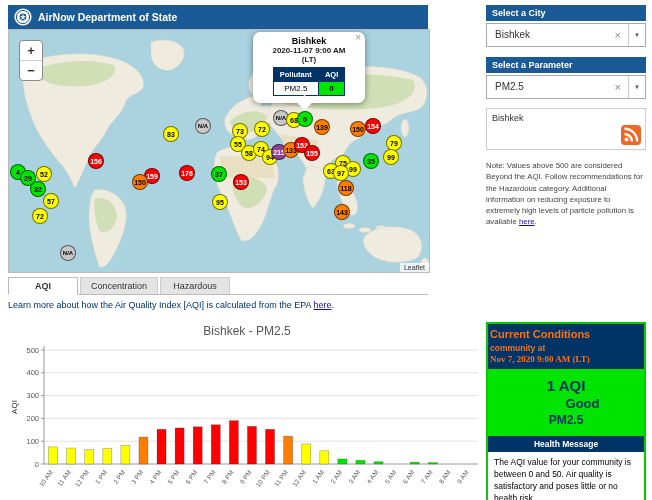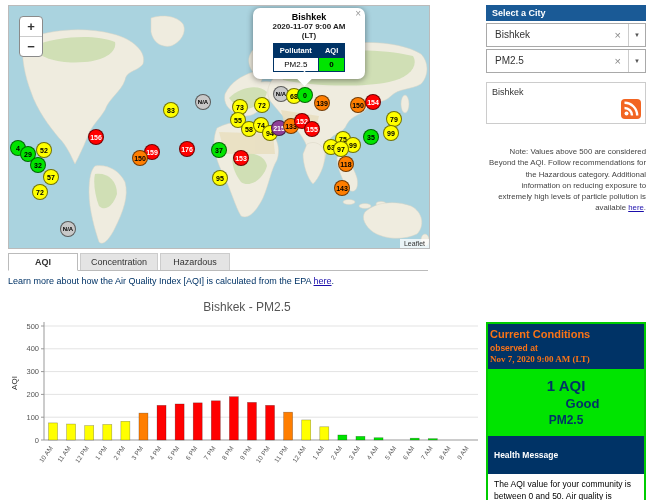--- a/index.html
+++ b/index.html
@@ -43,40 +43,51 @@
   .right-col{position:absolute;left:486px;top:5px;width:160px;height:495px;}
   .panel-header{height:16px;line-height:16px;padding-left:6px;font-weight:bold;font-size:9px;color:#fff;background:#1a5a96;}
   .select{margin-top:2px;height:22px;border:1px solid #a9a9a9;background:#fff;position:relative;cursor:pointer;}
   .sel-val{position:absolute;left:8px;top:0;line-height:22px;font-size:10px;color:#333;}
   .sel-clear{position:absolute;right:24px;top:0;line-height:22px;font-size:11px;color:#888;cursor:pointer;}
   .sel-caret{position:absolute;right:5px;top:0;line-height:22px;font-size:6px;color:#555;border-left:1px solid #ccc;padding-left:5px;cursor:pointer;}
   .ph2{margin-top:10px;}
   .rssbox{margin-top:9px;height:40px;border:1px solid #ccc;position:relative;background:#fff;}
   .rss-city{position:absolute;left:5px;top:4px;font-size:9px;color:#333;}
   .rss-icon{position:absolute;right:4px;bottom:4px;width:20px;height:20px;cursor:pointer;}
-  .note{margin-top:22px;font-size:7.8px;color:#444;line-height:1.45;text-align:right;}
+  .note{margin-top:10px;font-size:7.8px;color:#444;line-height:1.45;}
   
   .cc{position:absolute;left:0;top:317px;width:156px;border:2px solid #00cc00;background:#fff;}
   .cc-head{background:#003366;color:#f97316;text-align:left;padding:4px 2px 5px;}
   .cc-title{font-weight:bold;font-size:11px;}
   .cc-obs{font-weight:bold;font-size:8.5px;margin-top:3px;}
   .cc-date{font-weight:bold;font-size:9px;margin-top:1px;font-family:Liberation Serif, serif;}
   .cc-aqi{text-align:center;padding:8px 0 9px;}
   .cc-aqi-val{font-weight:bold;font-size:15px;color:#003366;}
   .cc-cat{font-weight:bold;font-size:13px;color:#003366;margin-top:2px;padding-left:33px;}
   .cc-poll{font-weight:bold;font-size:12px;color:#003366;margin-top:2px;}
-  .cc-hm-head{background:#003366;color:#fff;font-weight:bold;font-size:8.5px;padding:14px 6px;}
+  .cc-hm-head{background:#003366;color:#fff;font-weight:bold;font-size:8.5px;padding:3px 6px;text-align:center;}
   .cc-hm-text{font-size:8.5px;color:#000;padding:5px 6px 7px;line-height:1.4;background:#fff;}
 </style>
 </head>
 <body>
 
 <div class="page">
   <div class="left-col">
 
+    <header class="topbar">
+      <span style="display:inline-flex;">
+        <svg width="18" height="18" viewBox="0 0 18 18">
+          <circle cx="9" cy="9" r="8.6" fill="#fff"></circle>
+          <circle cx="9" cy="9" r="6.6" fill="none" stroke="#1a5a96" stroke-width="1"></circle>
+          <circle cx="9" cy="9" r="3.4" fill="#1a5a96"></circle>
+          <path d="M9 5.6 L9.8 8 L12 8 L10.2 9.5 L10.9 12 L9 10.5 L7.1 12 L7.8 9.5 L6 8 L8.2 8 Z" fill="#fff" opacity="0.9"></path>
+        </svg>
+      </span>
+      <span class="title">AirNow Department of State</span>
+    </header>
 
     <div class="map">
       <svg class="basemap" width="420" height="242" viewBox="0 0 420 242">
         <rect width="420" height="242" fill="#aad3df"></rect>
         <g fill="#efecdf" stroke="#d8d4c4" stroke-width="0.5">
           <path d="M14,34 C38,24 74,20 104,28 C124,33 138,46 134,58 C128,66 118,64 116,74 C112,86 100,92 96,104 C90,114 82,120 78,132 C74,142 70,150 66,158 C62,150 58,140 50,132 C40,120 28,104 22,86 C16,70 12,52 14,34 Z"></path>
           <path d="M142,12 C154,8 168,10 174,18 C178,26 172,36 162,40 C152,42 144,36 142,26 Z"></path>
           <path d="M86,160 C98,158 110,164 116,176 C120,190 114,206 106,222 C100,234 94,240 90,236 C86,224 80,204 80,186 C80,172 82,164 86,160 Z"></path>
           <path d="M216,88 C222,76 232,70 244,66 C236,56 240,44 250,40 C260,38 266,46 262,56 C258,64 254,70 252,76 C262,74 272,78 270,86 C264,94 254,94 252,102 C246,110 236,112 228,108 C220,104 214,98 216,88 Z"></path>
           <path d="M208,122 C222,114 242,114 256,122 C268,128 272,142 268,154 C262,164 260,178 254,192 C248,204 240,214 232,210 C226,200 222,184 214,168 C206,152 202,136 208,122 Z"></path>
@@ -257,20 +268,21 @@
   </div>
 
   <div class="right-col">
     <div class="panel-header">Select a City</div>
     <div class="select">
       <span class="sel-val">Bishkek</span>
       <span class="sel-clear">×</span>
       <span class="sel-caret">▼</span>
     </div>
 
+    <div class="panel-header ph2">Select a Parameter</div>
     <div class="select">
       <span class="sel-val">PM2.5</span>
       <span class="sel-clear">×</span>
       <span class="sel-caret">▼</span>
     </div>
 
     <div class="rssbox">
       <span class="rss-city">Bishkek</span>
       <span class="rss-icon">
         <svg width="20" height="20" viewBox="0 0 20 20">
@@ -280,21 +292,21 @@
           <path d="M3.5 3.8 a12.7 12.7 0 0 1 12.7 12.7" stroke="#fff" stroke-width="2.4" fill="none"></path>
         </svg>
       </span>
     </div>
 
     <div class="note"><span>Note: Values above 500 are considered Beyond the AQI. Follow recommendations for the Hazardous category. Additional information on reducing exposure to extremely high levels of particle pollution is available </span><a>here</a><span>.</span></div>
 
     <div class="cc" style="border-color: rgb(0, 204, 0);">
       <div class="cc-head">
         <div class="cc-title">Current Conditions</div>
-        <div class="cc-obs">observed at</div>
+        <div class="cc-obs">community at</div>
         <div class="cc-date">Nov 7, 2020 9:00 AM (LT)</div>
       </div>
       <div class="cc-aqi" style="background: rgb(0, 228, 0);">
         <div class="cc-aqi-val">1 AQI</div>
         <div class="cc-cat">Good</div>
         <div class="cc-poll">PM2.5</div>
       </div>
       <div class="cc-hm-head">Health Message</div>
       <div class="cc-hm-text">The AQI value for your community is between 0 and 50. Air quality is satisfactory and poses little or no health risk.</div>
     </div>

